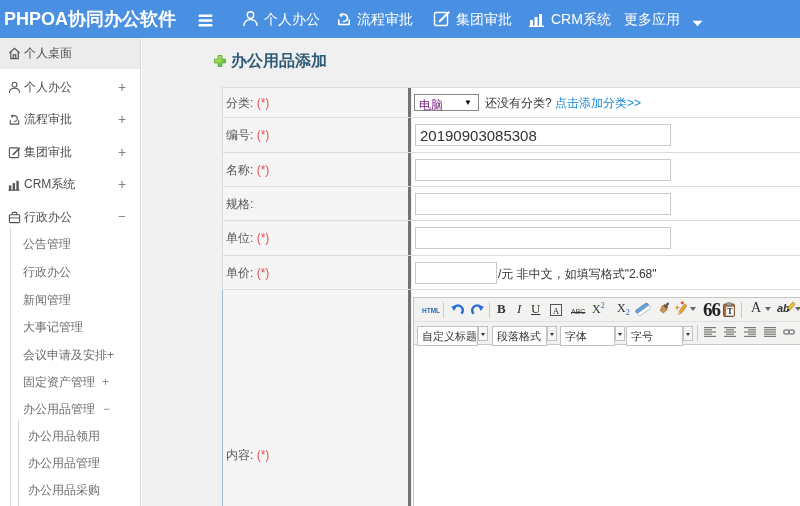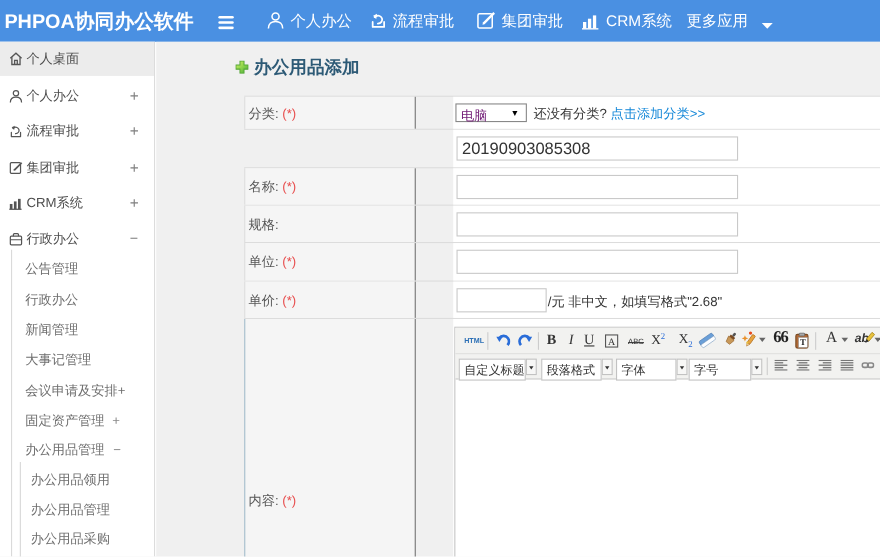--- a/index.html
+++ b/index.html
@@ -26,21 +26,21 @@
 
 
 #main { position:absolute; left:142px; top:38px; width:658px; height:468px; background:#f0f0f0; }
 #title { position:absolute; left:89px; top:13px; font-size:16px; font-weight:bold; color:#2d5a76; }
 #plusico { position:absolute; left:72px; top:17px; }
 
 
 #ftable { position:absolute; left:80px; top:49px; width:578px; }
 .frow { position:relative; border-bottom:1px solid #dcdcdc; width:664px; }
 .frow-first { border-top:1px solid #dcdcdc; }
-.fl { position:absolute; left:0; top:0; bottom:0; width:156px; background:#f5f5f5; border-left:1px solid #dcdcdc; border-right:1px solid #737373; }
+.fl { position:absolute; left:0; top:0; bottom:0; width:189px; background:#f5f5f5; border-left:1px solid #dcdcdc; border-right:3px solid #737373; }
 .fl .lab { position:absolute; left:3px; top:50%; margin-top:-8px; font-size:12px; color:#555; white-space:nowrap; }
 .lab i { font-style:normal; color:#e85050; }
 .fr { position:absolute; left:190px; top:0; bottom:0; right:0; background:#fff; }
 .inp { position:absolute; left:3px; border:1px solid #c9c9c9; background:#fff; height:22px; width:256px; font-size:15px; color:#333; font-family:"Liberation Sans",sans-serif; padding:0 4px; }
 .hint { font-size:12px; color:#333; }
 
 
 .tico { position:absolute; color:#333; font-size:13px; line-height:1; white-space:nowrap; }
 .tserif { font-family:"Liberation Serif",serif; }
 .tsvg { position:absolute; }
@@ -209,20 +209,23 @@
       <div class="fr">
         <div style="position:absolute;left:2px;top:6px;width:65px;height:17px;border:1px solid #888;background:#fff;">
           <span style="position:absolute;left:4px;top:2px;font-size:12px;color:#701a75;">电脑</span>
           <span style="position:absolute;right:6px;top:3px;font-size:8px;color:#000;">▼</span>
         </div>
         <span class="hint" style="position:absolute;left:73px;top:7px;">还没有分类? <a style="color:#1387d8;text-decoration:none;">点击添加分类&gt;&gt;</a></span>
       </div>
     </div>
 
     <div class="frow" style="height:35px;">
+      <div class="fl">
+          <div class="lab">编号: <i>(*)</i></div>
+        </div>
       <div class="fr">
           <input class="inp" style="top: 6px;" value="20190903085308">
         </div>
     </div>
 
     <div class="frow" style="height:34px;">
       <div class="fl">
           <div class="lab">名称: <i>(*)</i></div>
         </div>
       <div class="fr">
@@ -305,21 +308,21 @@
     <svg class="tsvg" style="left:260px;top:3px;" width="16" height="15" viewBox="0 0 16 15">
         <g transform="rotate(35 8 8)">
           <rect x="7" y="2.5" width="3" height="9" rx="0.6" fill="#e8a33d" stroke="#b5762a" stroke-width="0.7"></rect>
           <path d="M7 11.5 L10 11.5 L8.5 14.5 Z" fill="#f5d5a0" stroke="#b5762a" stroke-width="0.5"></path>
         </g>
         <circle cx="8.3" cy="1.8" r="1.5" fill="#e84a1a"></circle>
         <path d="M3.2 3.8 L4.1 5.9 L6.3 6.5 L4.1 7.3 L3.2 9.5 L2.4 7.3 L0.2 6.5 L2.4 5.9 Z" fill="#e8902a"></path>
         <circle cx="5.5" cy="10.5" r="1" fill="#e8c23d"></circle>
       </svg>
     <span class="tcaret" style="left:276px;top:9px;"></span>
-    <span class="tico tserif" style="left:289px;top:2px;font-size:15px;font-weight:bold;letter-spacing:-1px;color:#222;">66</span>
+    <span class="tico tserif" style="left:289px;top:2px;font-size:19px;font-weight:bold;letter-spacing:-1px;color:#222;">66</span>
     <svg class="tsvg" style="left:308px;top:4px;" width="14" height="15" viewBox="0 0 14 15">
         <rect x="1.5" y="2" width="11" height="12.5" rx="1.5" fill="#b06a38" stroke="#7a4a22" stroke-width="1"></rect>
         <rect x="4.5" y="0.8" width="5" height="2.6" rx="0.8" fill="#aaa" stroke="#666" stroke-width="0.7"></rect>
         <rect x="4" y="4.8" width="8" height="9" fill="#fff" stroke="#999" stroke-width="0.5"></rect>
         <text x="8" y="12" font-size="8" font-weight="bold" fill="#222" text-anchor="middle" font-family="Liberation Serif,serif">T</text>
       </svg>
     <div class="tsep" style="left:327px;"></div>
     <span class="tico tserif" style="left:337px;top:3px;font-size:14px;">A</span>
     <span class="tcaret" style="left:351px;top:9px;"></span>
     <span class="tico" style="left:363px;top:5px;font-size:11px;font-weight:bold;font-style:italic;letter-spacing:0;">ab</span>

